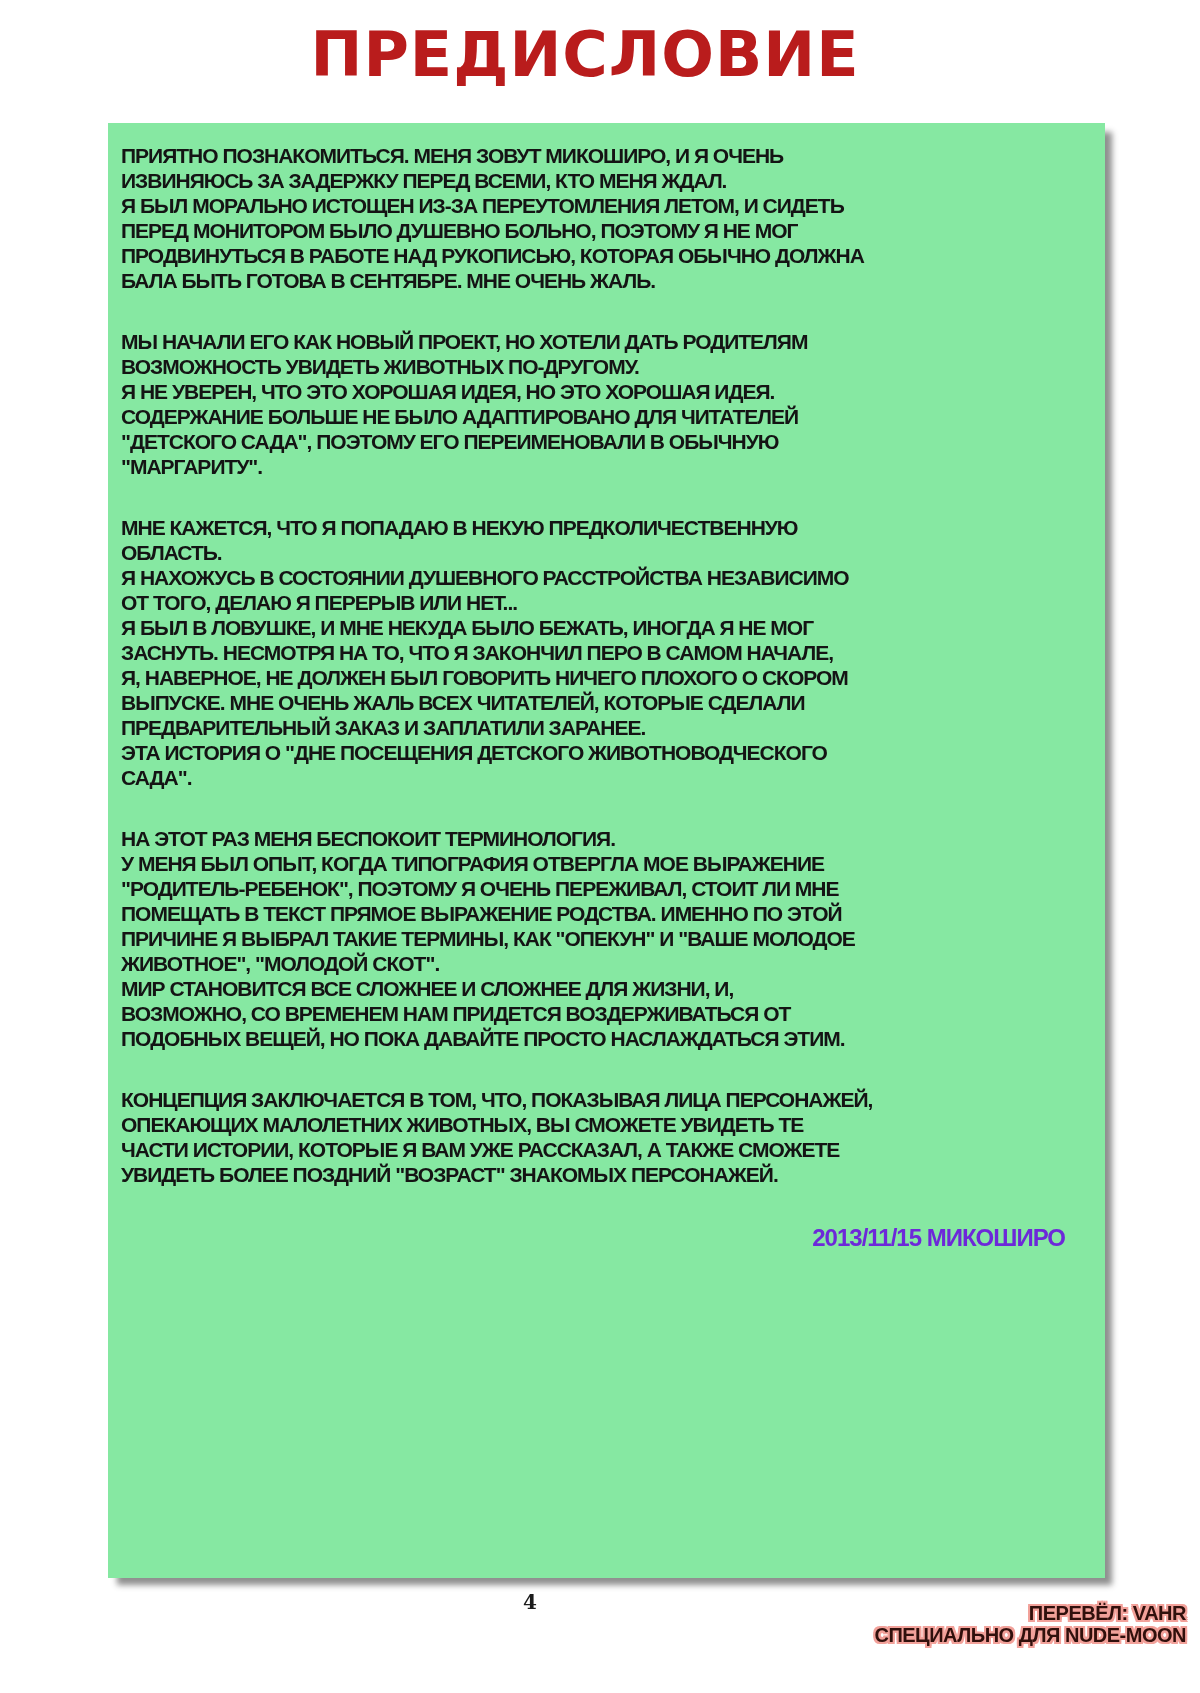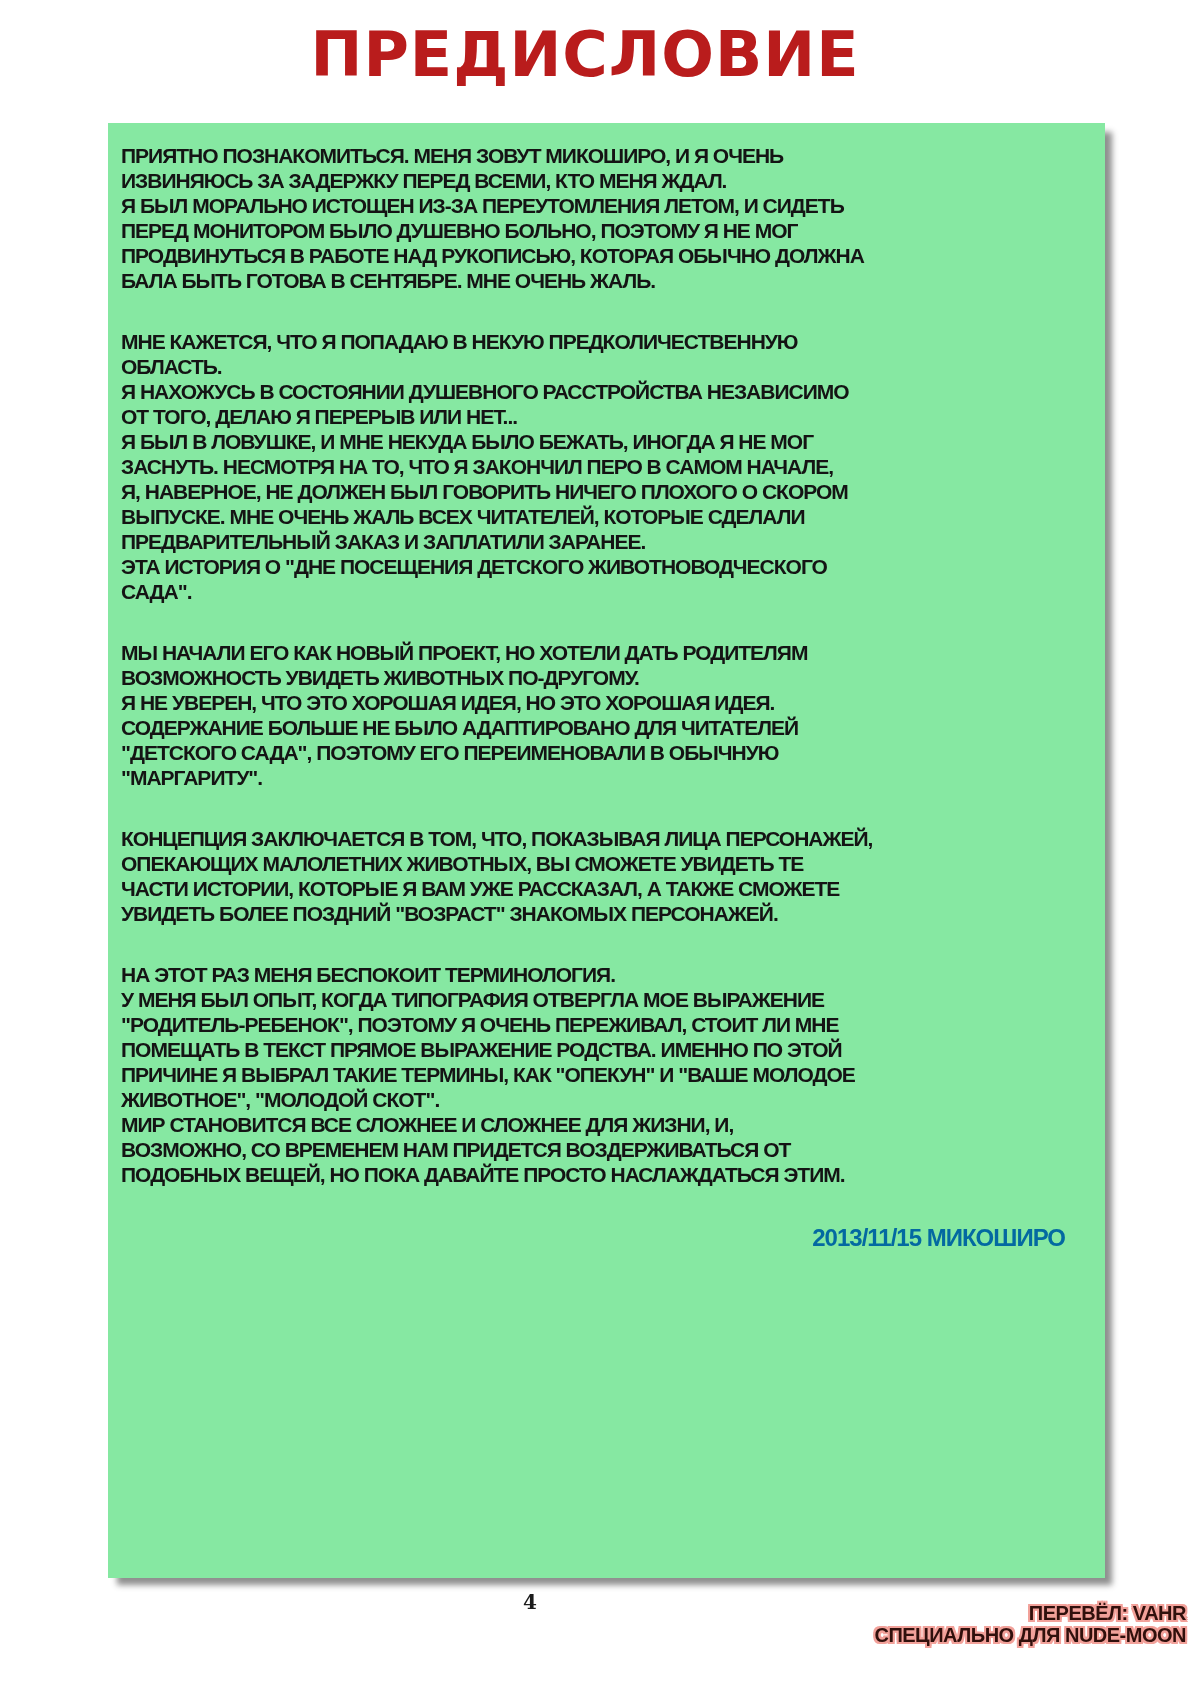--- a/index.html
+++ b/index.html
@@ -44,21 +44,21 @@
     font-weight: bold;
     letter-spacing: -1px;
     color: #141414;
     white-space: pre-line;
   }
   .signature {
     font-size: 24px;
     line-height: 29px;
     font-weight: bold;
     letter-spacing: -1px;
-    color: #0369a1;
+    color: #6d28d9;
     text-align: right;
     padding-right: 24px;
   }
   .page-number {
     position: absolute;
     left: 505px;
     top: 1590px;
     width: 50px;
     text-align: center;
     font-family: "DejaVu Serif", serif;
@@ -90,50 +90,50 @@
 
 <div class="page-title">ПРЕДИСЛОВИЕ</div>
 
 <div class="preface-panel">
   <p>ПРИЯТНО ПОЗНАКОМИТЬСЯ. МЕНЯ ЗОВУТ МИКОШИРО, И Я ОЧЕНЬ
 ИЗВИНЯЮСЬ ЗА ЗАДЕРЖКУ ПЕРЕД ВСЕМИ, КТО МЕНЯ ЖДАЛ.
 Я БЫЛ МОРАЛЬНО ИСТОЩЕН ИЗ-ЗА ПЕРЕУТОМЛЕНИЯ ЛЕТОМ, И СИДЕТЬ
 ПЕРЕД МОНИТОРОМ БЫЛО ДУШЕВНО БОЛЬНО, ПОЭТОМУ Я НЕ МОГ
 ПРОДВИНУТЬСЯ В РАБОТЕ НАД РУКОПИСЬЮ, КОТОРАЯ ОБЫЧНО ДОЛЖНА
 БАЛА БЫТЬ ГОТОВА В СЕНТЯБРЕ.  МНЕ ОЧЕНЬ ЖАЛЬ.</p>
+  <p>МЫ НАЧАЛИ ЕГО КАК НОВЫЙ ПРОЕКТ, НО ХОТЕЛИ ДАТЬ РОДИТЕЛЯМ
+ВОЗМОЖНОСТЬ УВИДЕТЬ ЖИВОТНЫХ ПО-ДРУГОМУ.
+Я НЕ УВЕРЕН, ЧТО ЭТО ХОРОШАЯ ИДЕЯ, НО ЭТО ХОРОШАЯ ИДЕЯ.
+СОДЕРЖАНИЕ БОЛЬШЕ НЕ БЫЛО АДАПТИРОВАНО ДЛЯ ЧИТАТЕЛЕЙ
+"ДЕТСКОГО САДА", ПОЭТОМУ ЕГО ПЕРЕИМЕНОВАЛИ В ОБЫЧНУЮ
+"МАРГАРИТУ".</p>
   <p>МНЕ КАЖЕТСЯ, ЧТО Я ПОПАДАЮ В НЕКУЮ ПРЕДКОЛИЧЕСТВЕННУЮ
 ОБЛАСТЬ.
 Я НАХОЖУСЬ В СОСТОЯНИИ ДУШЕВНОГО РАССТРОЙСТВА НЕЗАВИСИМО
 ОТ ТОГО, ДЕЛАЮ Я ПЕРЕРЫВ ИЛИ НЕТ...
 Я БЫЛ В ЛОВУШКЕ, И МНЕ НЕКУДА БЫЛО БЕЖАТЬ, ИНОГДА Я НЕ МОГ
 ЗАСНУТЬ. НЕСМОТРЯ НА ТО, ЧТО Я ЗАКОНЧИЛ ПЕРО В САМОМ НАЧАЛЕ,
 Я, НАВЕРНОЕ, НЕ ДОЛЖЕН БЫЛ ГОВОРИТЬ НИЧЕГО ПЛОХОГО О СКОРОМ
 ВЫПУСКЕ. МНЕ ОЧЕНЬ ЖАЛЬ ВСЕХ ЧИТАТЕЛЕЙ, КОТОРЫЕ СДЕЛАЛИ
 ПРЕДВАРИТЕЛЬНЫЙ ЗАКАЗ И ЗАПЛАТИЛИ ЗАРАНЕЕ.
 ЭТА ИСТОРИЯ О "ДНЕ ПОСЕЩЕНИЯ ДЕТСКОГО ЖИВОТНОВОДЧЕСКОГО
 САДА".</p>
-  <p>МЫ НАЧАЛИ ЕГО КАК НОВЫЙ ПРОЕКТ, НО ХОТЕЛИ ДАТЬ РОДИТЕЛЯМ
-ВОЗМОЖНОСТЬ УВИДЕТЬ ЖИВОТНЫХ ПО-ДРУГОМУ.
-Я НЕ УВЕРЕН, ЧТО ЭТО ХОРОШАЯ ИДЕЯ, НО ЭТО ХОРОШАЯ ИДЕЯ.
-СОДЕРЖАНИЕ БОЛЬШЕ НЕ БЫЛО АДАПТИРОВАНО ДЛЯ ЧИТАТЕЛЕЙ
-"ДЕТСКОГО САДА", ПОЭТОМУ ЕГО ПЕРЕИМЕНОВАЛИ В ОБЫЧНУЮ
-"МАРГАРИТУ".</p>
-  <p>КОНЦЕПЦИЯ ЗАКЛЮЧАЕТСЯ В ТОМ, ЧТО, ПОКАЗЫВАЯ ЛИЦА ПЕРСОНАЖЕЙ,
-ОПЕКАЮЩИХ МАЛОЛЕТНИХ ЖИВОТНЫХ, ВЫ СМОЖЕТЕ УВИДЕТЬ ТЕ
-ЧАСТИ ИСТОРИИ, КОТОРЫЕ Я ВАМ УЖЕ РАССКАЗАЛ, А ТАКЖЕ СМОЖЕТЕ
-УВИДЕТЬ БОЛЕЕ ПОЗДНИЙ "ВОЗРАСТ" ЗНАКОМЫХ ПЕРСОНАЖЕЙ.</p>
   <p>НА ЭТОТ РАЗ МЕНЯ БЕСПОКОИТ ТЕРМИНОЛОГИЯ.
 У МЕНЯ БЫЛ ОПЫТ, КОГДА ТИПОГРАФИЯ ОТВЕРГЛА МОЕ ВЫРАЖЕНИЕ
 "РОДИТЕЛЬ-РЕБЕНОК", ПОЭТОМУ Я ОЧЕНЬ ПЕРЕЖИВАЛ, СТОИТ ЛИ МНЕ
 ПОМЕЩАТЬ В ТЕКСТ ПРЯМОЕ ВЫРАЖЕНИЕ РОДСТВА. ИМЕННО ПО ЭТОЙ
 ПРИЧИНЕ Я ВЫБРАЛ ТАКИЕ ТЕРМИНЫ, КАК "ОПЕКУН" И "ВАШЕ МОЛОДОЕ
 ЖИВОТНОЕ", "МОЛОДОЙ СКОТ".
 МИР СТАНОВИТСЯ ВСЕ СЛОЖНЕЕ И СЛОЖНЕЕ ДЛЯ ЖИЗНИ, И,
 ВОЗМОЖНО, СО ВРЕМЕНЕМ НАМ ПРИДЕТСЯ ВОЗДЕРЖИВАТЬСЯ ОТ
 ПОДОБНЫХ ВЕЩЕЙ, НО ПОКА ДАВАЙТЕ ПРОСТО НАСЛАЖДАТЬСЯ ЭТИМ.</p>
+  <p>КОНЦЕПЦИЯ ЗАКЛЮЧАЕТСЯ В ТОМ, ЧТО, ПОКАЗЫВАЯ ЛИЦА ПЕРСОНАЖЕЙ,
+ОПЕКАЮЩИХ МАЛОЛЕТНИХ ЖИВОТНЫХ, ВЫ СМОЖЕТЕ УВИДЕТЬ ТЕ
+ЧАСТИ ИСТОРИИ, КОТОРЫЕ Я ВАМ УЖЕ РАССКАЗАЛ, А ТАКЖЕ СМОЖЕТЕ
+УВИДЕТЬ БОЛЕЕ ПОЗДНИЙ "ВОЗРАСТ" ЗНАКОМЫХ ПЕРСОНАЖЕЙ.</p>
   <div class="signature">2013/11/15 МИКОШИРО</div>
 </div>
 
 <div class="page-number">4</div>
 
 <div class="translator-credit">
   <div>ПЕРЕВЁЛ: VAHR</div>
   <div>СПЕЦИАЛЬНО ДЛЯ NUDE-MOON</div>
 </div>
 

